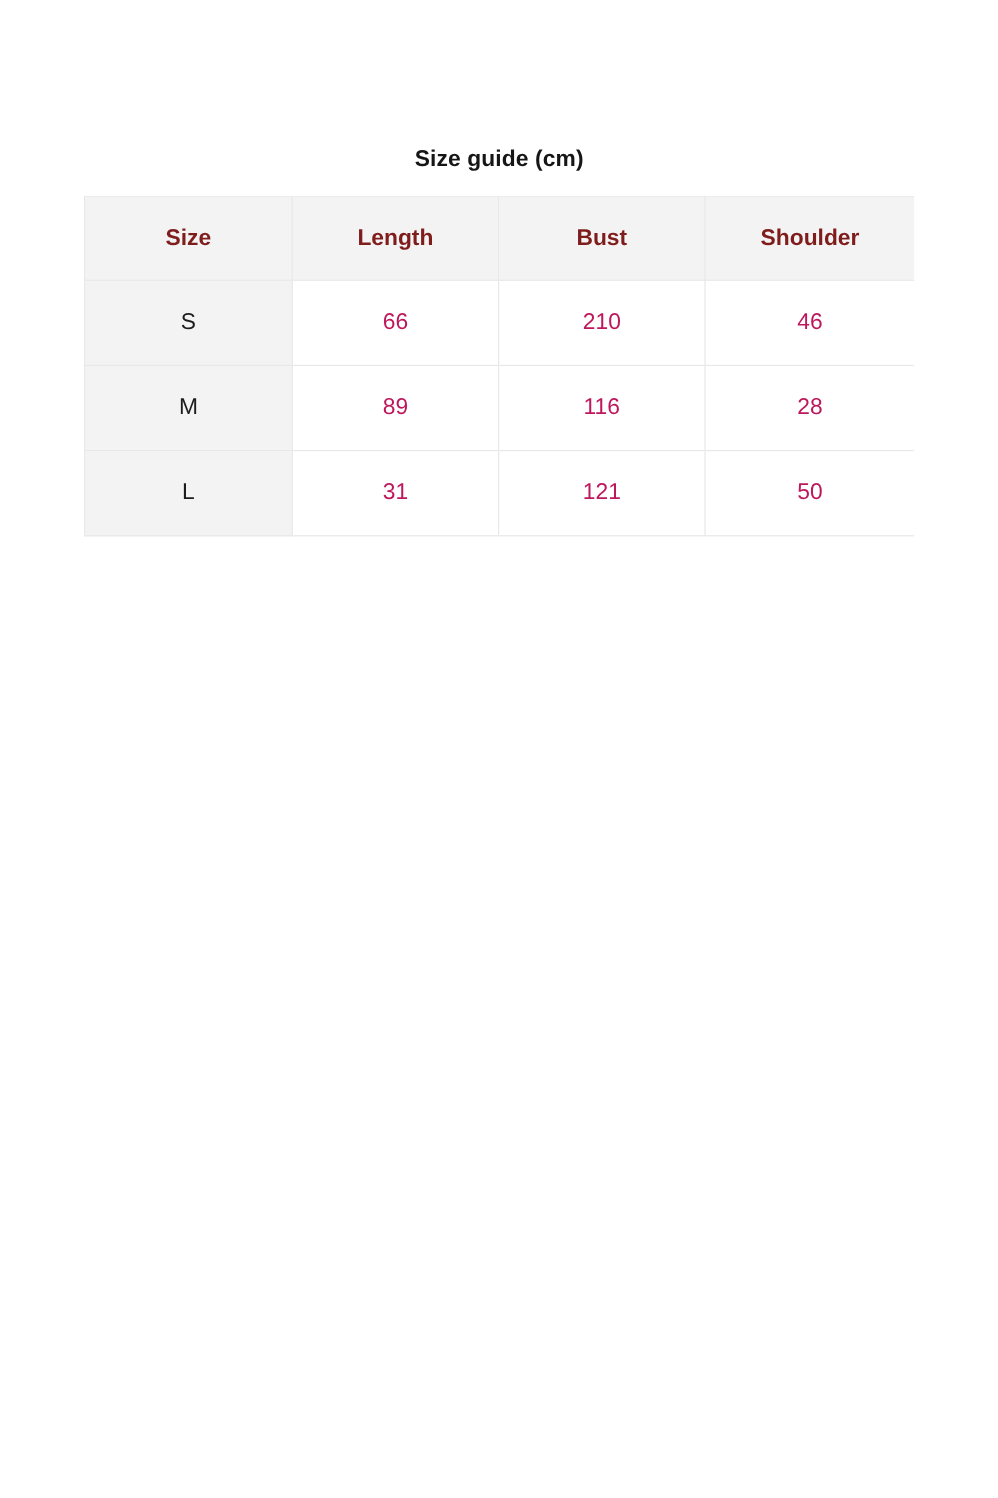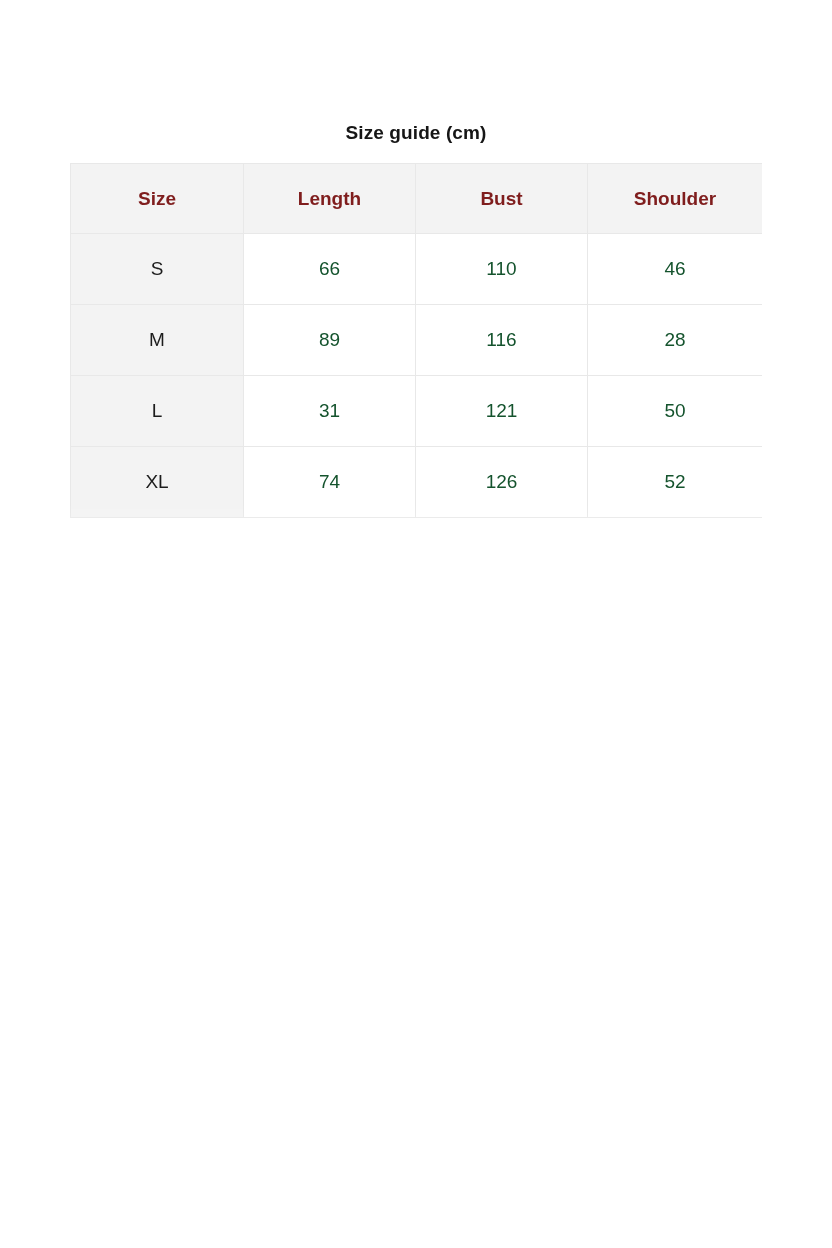--- a/index.html
+++ b/index.html
@@ -74,21 +74,21 @@
 
   table.size-table th,
   table.size-table td {
     border: 1px solid #e8e8e8;
     text-align: center;
     vertical-align: middle;
     padding: 0;
     height: 70px;
     font-size: 19px;
     line-height: 24px;
-    color: #14532d;
+    color: #be185d;
     font-weight: normal;
   }
 
   table.size-table thead th {
     background: #f3f3f3;
     font-weight: bold;
     color: #7f1d1d;
     height: 69px;
   }
 
@@ -123,40 +123,34 @@
             <th>Size</th>
             <th>Length</th>
             <th>Bust</th>
             <th>Shoulder</th>
           </tr>
         </thead>
         <tbody>
           <tr>
             <td class="rowhead">S</td>
             <td>66</td>
-            <td>110</td>
+            <td>210</td>
             <td>46</td>
           </tr>
           <tr>
             <td class="rowhead">M</td>
             <td>89</td>
             <td>116</td>
             <td>28</td>
           </tr>
           <tr>
             <td class="rowhead">L</td>
             <td>31</td>
             <td>121</td>
             <td>50</td>
           </tr>
-          <tr>
-            <td class="rowhead">XL</td>
-            <td>74</td>
-            <td>126</td>
-            <td>52</td>
-          </tr>
         </tbody>
       </table>
     </div>
 
   </section>
 
 </div>
 
 </body></html>

